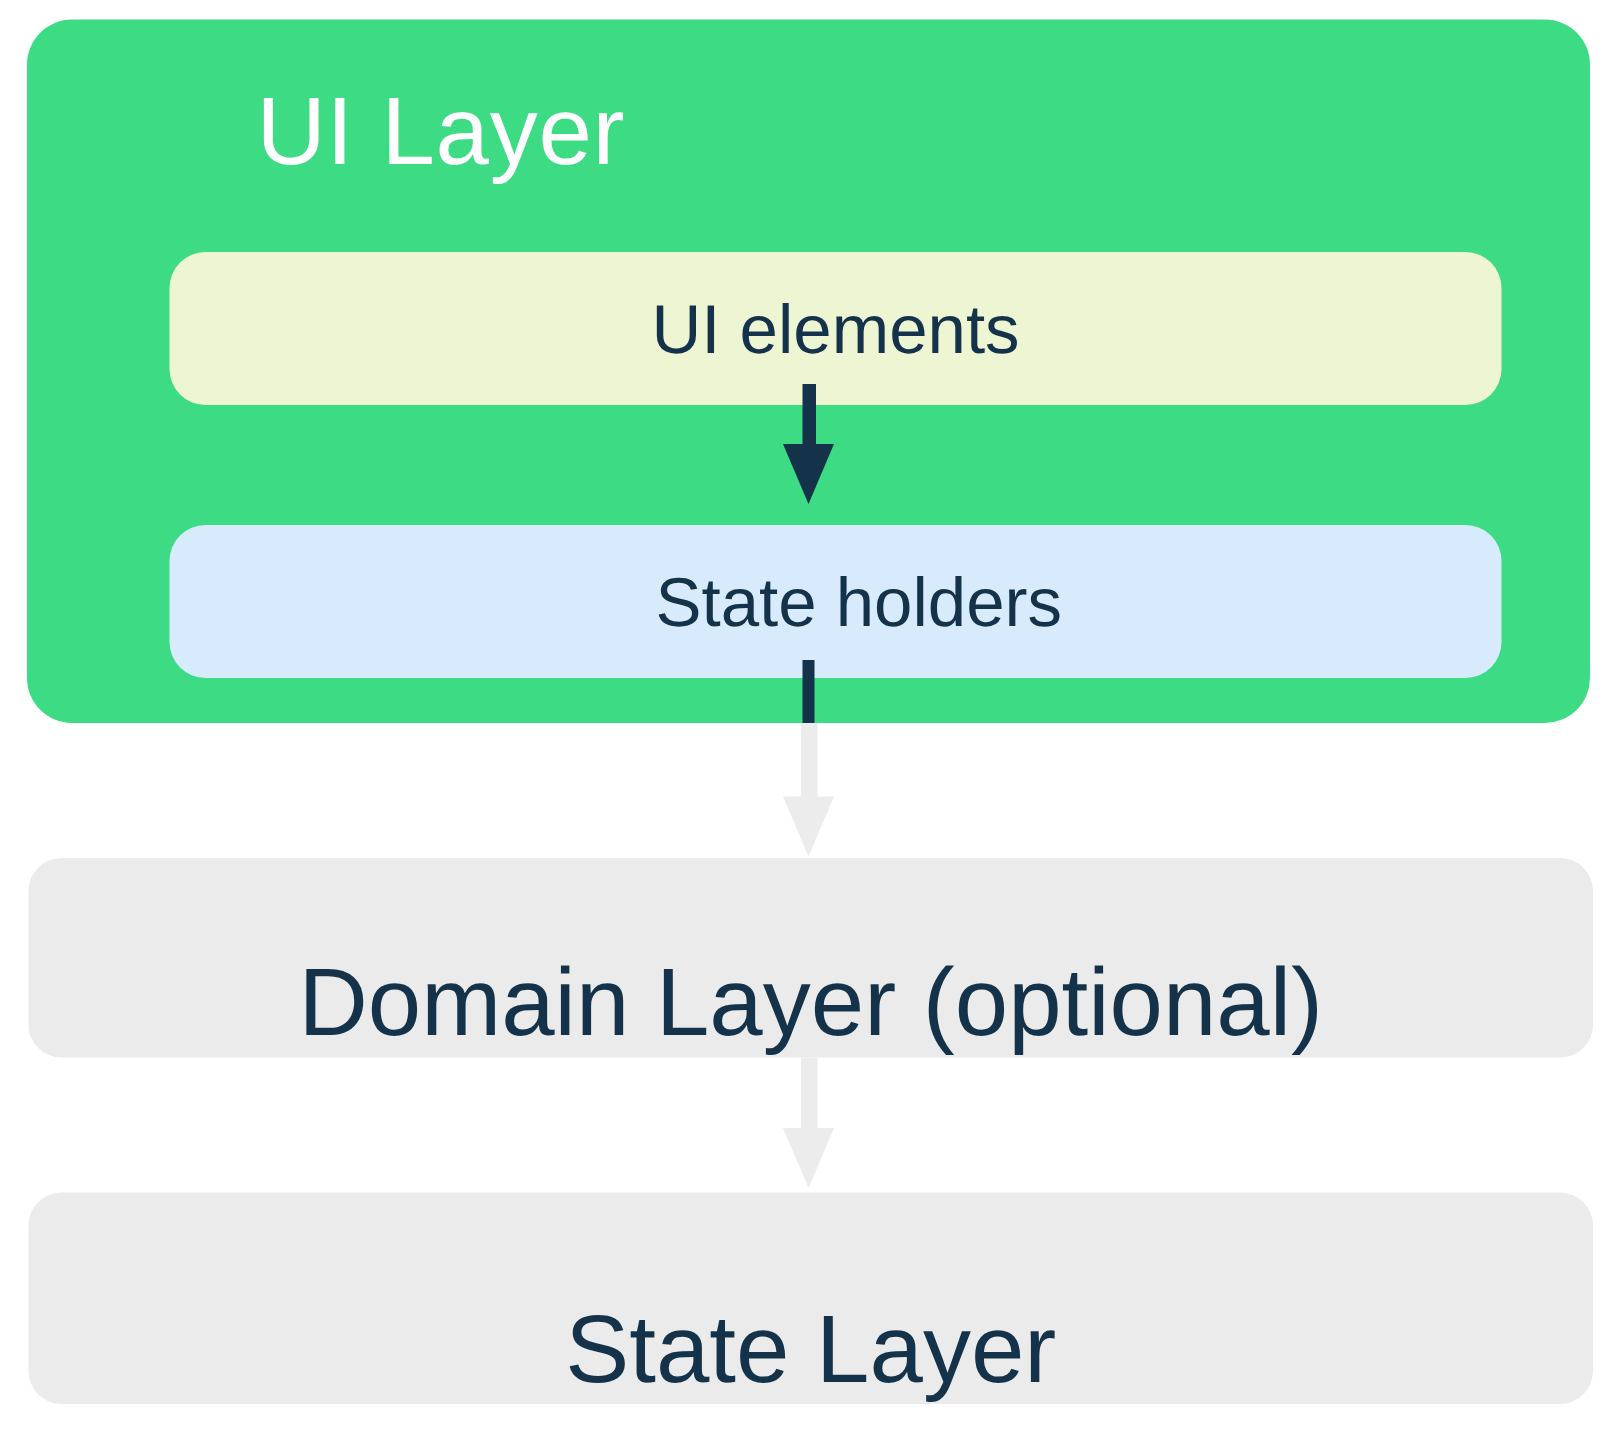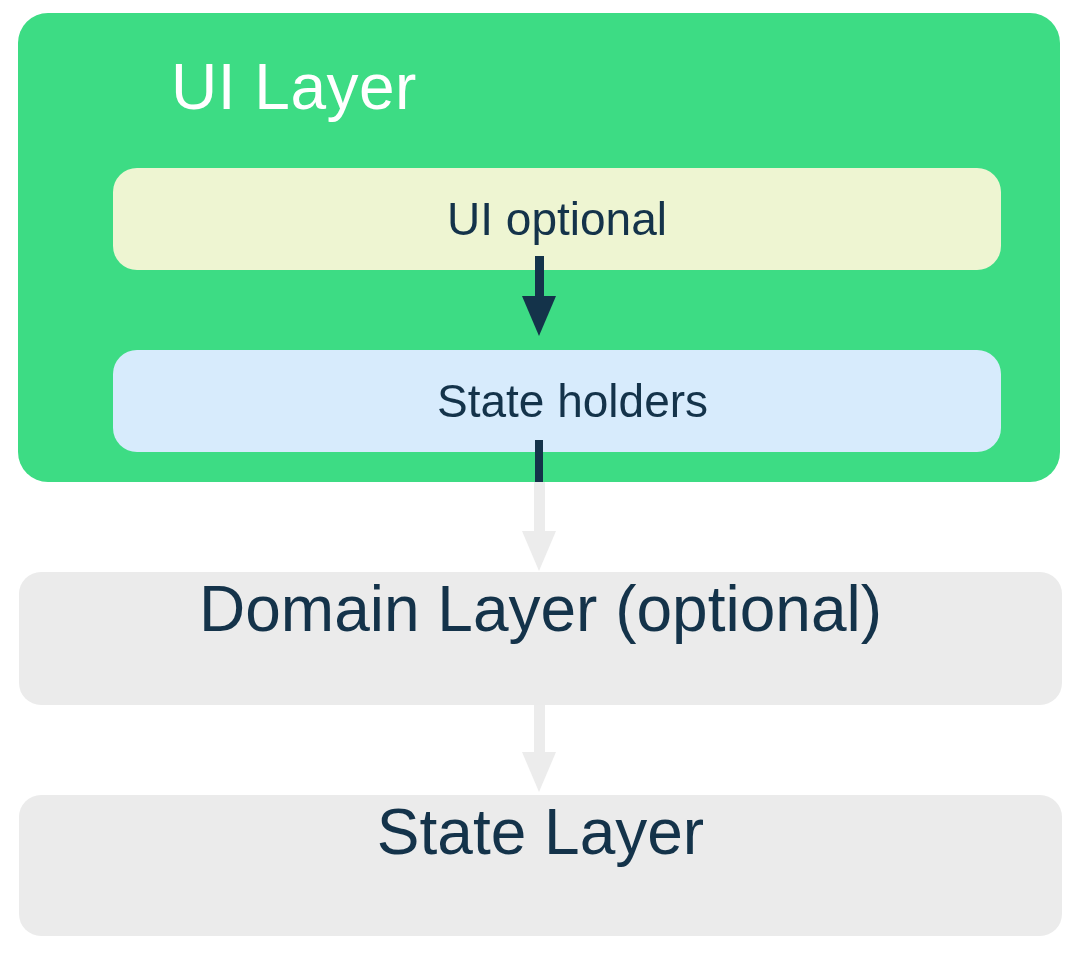--- a/index.html
+++ b/index.html
@@ -87,38 +87,38 @@
   #arrow3 .head  { left: 522px; top: 752px; }
 
   
   .layer-box {
     position: absolute;
     left: 19px;
     width: 1043px;
     background: var(--layer-box-bg);
     border-radius: 22px;
     display: flex;
-    align-items: flex-start;
+    align-items: flex-end;
     justify-content: center;
     font-size: 64px;
     color: var(--text-navy);
   }
   .domain-layer-box { top: 572px; height: 133px; }
   .data-layer-box   { top: 795px; height: 141px; }
 </style>
 </head>
 <body>
 
 <div class="canvas">
 
   <div class="ui-layer-card">
     <div class="ui-layer-title">UI Layer</div>
 
     <div class="inner-box ui-elements-box">
-      <span>UI optional</span>
+      <span>UI elements</span>
     </div>
 
     <div class="inner-box state-holders-box">
       <span>State holders</span>
     </div>
   </div>
 
   <div id="arrow1" class="arrow-navy">
     <div class="shaft"></div>
     <div class="head"></div>

